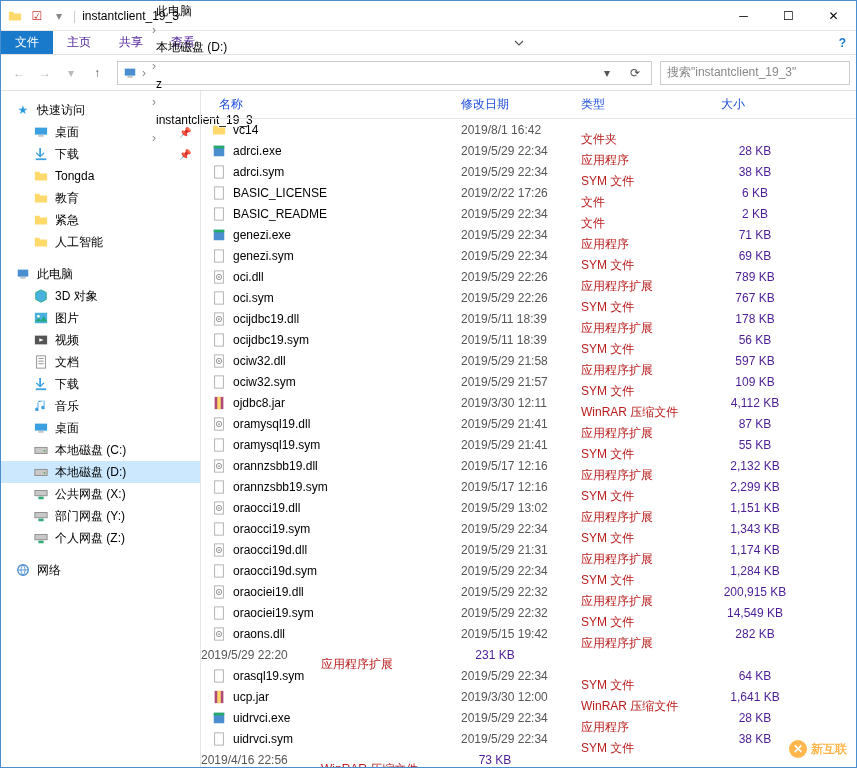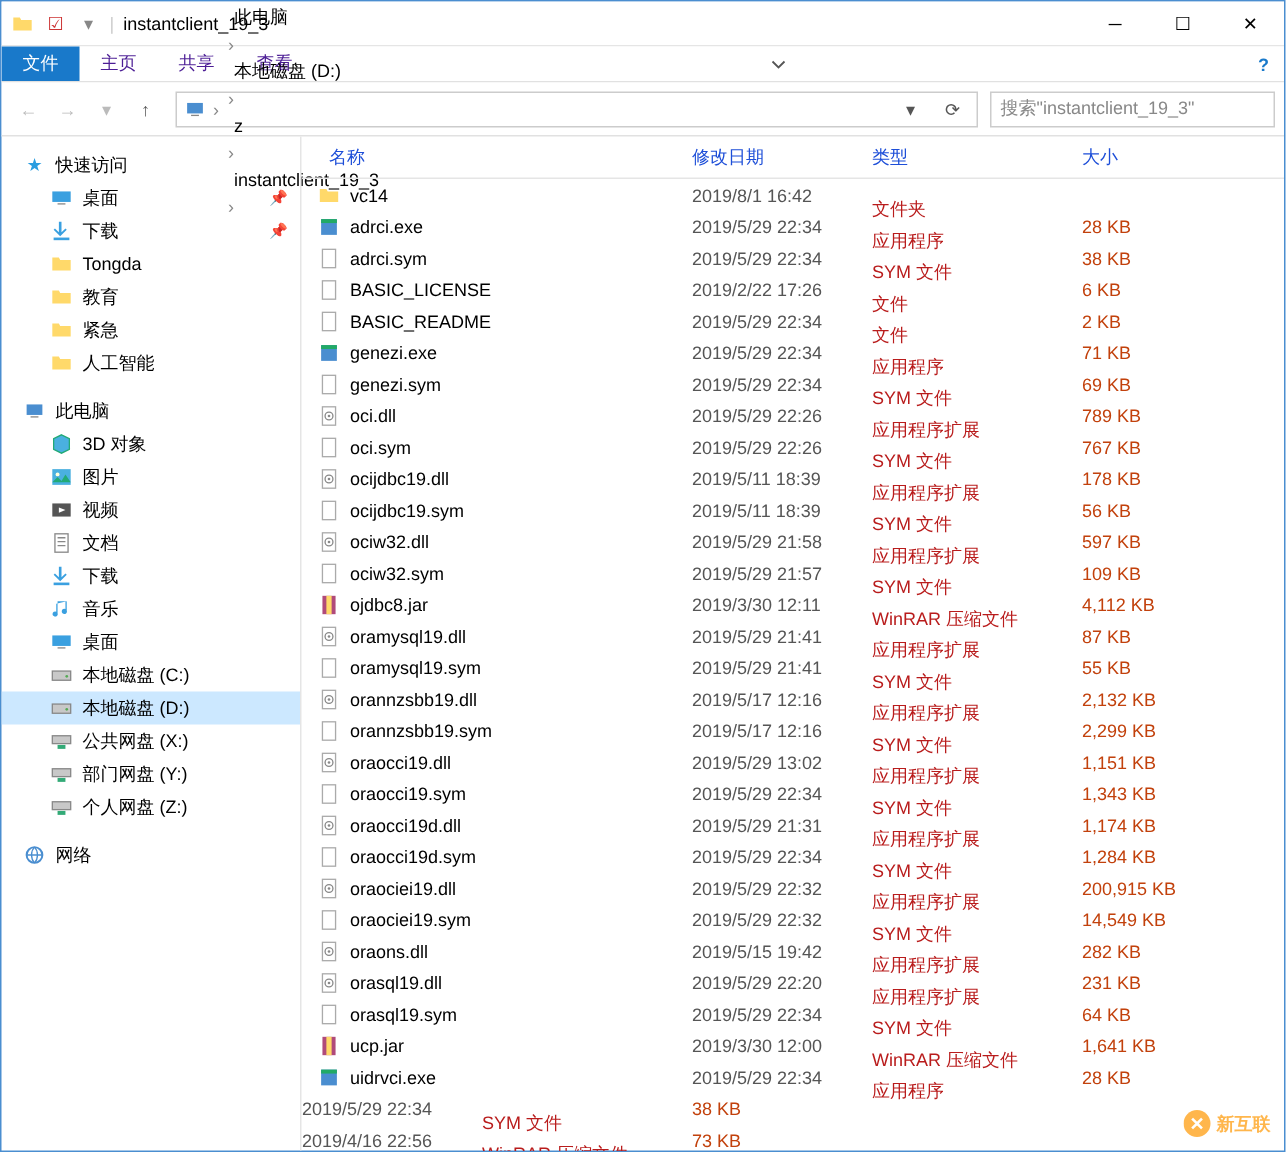--- a/index.html
+++ b/index.html
@@ -34,21 +34,21 @@
 .headerrow { display:flex; border-bottom:1px solid #e5e5e5; height:28px; align-items:center; color:#1d4ed8; }
 .col-name { flex:0 0 260px; padding-left:18px; }
 .col-date { flex:0 0 120px; }
 .col-type { flex:0 0 140px; }
 .col-size { flex:0 0 80px; text-align:left; padding-right:12px; }
 .row { display:flex; height:21px; align-items:center; color:#000; }
 .row .icon { width:16px; height:16px; margin-left:10px; margin-right:6px; display:inline-flex; align-items:center; justify-content:center; }
 .row-name { flex:0 0 260px; display:flex; align-items:center; }
 .row-date { flex:0 0 120px; color:#555; }
 .row-type { flex:0 0 140px; color:#b91c1c;margin-top:20px; }
-.row-size { flex:0 0 80px; text-align:left; padding-right:12px; color:#c2410c; }
+.row-size { flex:0 0 80px; text-align:center; padding-right:12px; color:#4c1d95; }
 .watermark { position:absolute; right:10px; bottom:10px; color:#ff9800; font-weight:bold; font-size:14px; opacity:0.7; display:flex; align-items:center; gap:4px; }
 .folder-svg { fill:#ffd96a; }
 </style>
 </head>
 <body>
 
 <div class="titlebar">
   <div class="titlebar-icons">
     <span class="titlebar-icon">
         <svg width="14" height="14" viewBox="0 0 16 16">
@@ -645,30 +645,20 @@
                 <circle cx="8" cy="8" r="1" fill="#888"></circle>
               </svg>
             </span>
             <span>oraons.dll</span>
           </div>
           <div class="row-date">2019/5/15 19:42</div>
           <div class="row-type">应用程序扩展</div>
           <div class="row-size">282 KB</div>
         </div>
         <div class="row">
-          <div class="row-name">
-            <span class="icon">
-              <svg width="14" height="14" viewBox="0 0 16 16">
-                <rect x="3" y="1" width="10" height="14" fill="#fff" stroke="#aaa"></rect>
-                <circle cx="8" cy="8" r="3" fill="none" stroke="#888"></circle>
-                <circle cx="8" cy="8" r="1" fill="#888"></circle>
-              </svg>
-            </span>
-            <span>orasql19.dll</span>
-          </div>
           <div class="row-date">2019/5/29 22:20</div>
           <div class="row-type">应用程序扩展</div>
           <div class="row-size">231 KB</div>
         </div>
         <div class="row">
           <div class="row-name">
             <span class="icon">
               <svg width="14" height="14" viewBox="0 0 16 16">
                 <rect x="3" y="1" width="10" height="14" fill="#fff" stroke="#aaa"></rect>
               </svg>
@@ -701,20 +691,28 @@
                 <rect x="2" y="2" width="12" height="3" fill="#2a6"></rect>
               </svg>
             </span>
             <span>uidrvci.exe</span>
           </div>
           <div class="row-date">2019/5/29 22:34</div>
           <div class="row-type">应用程序</div>
           <div class="row-size">28 KB</div>
         </div>
         <div class="row">
+          <div class="row-name">
+            <span class="icon">
+              <svg width="14" height="14" viewBox="0 0 16 16">
+                <rect x="3" y="1" width="10" height="14" fill="#fff" stroke="#aaa"></rect>
+              </svg>
+            </span>
+            <span>uidrvci.sym</span>
+          </div>
           <div class="row-date">2019/5/29 22:34</div>
           <div class="row-type">SYM 文件</div>
           <div class="row-size">38 KB</div>
         </div>
         <div class="row">
           <div class="row-date">2019/4/16 22:56</div>
           <div class="row-type">WinRAR 压缩文件</div>
           <div class="row-size">73 KB</div>
         </div>
       </div>

